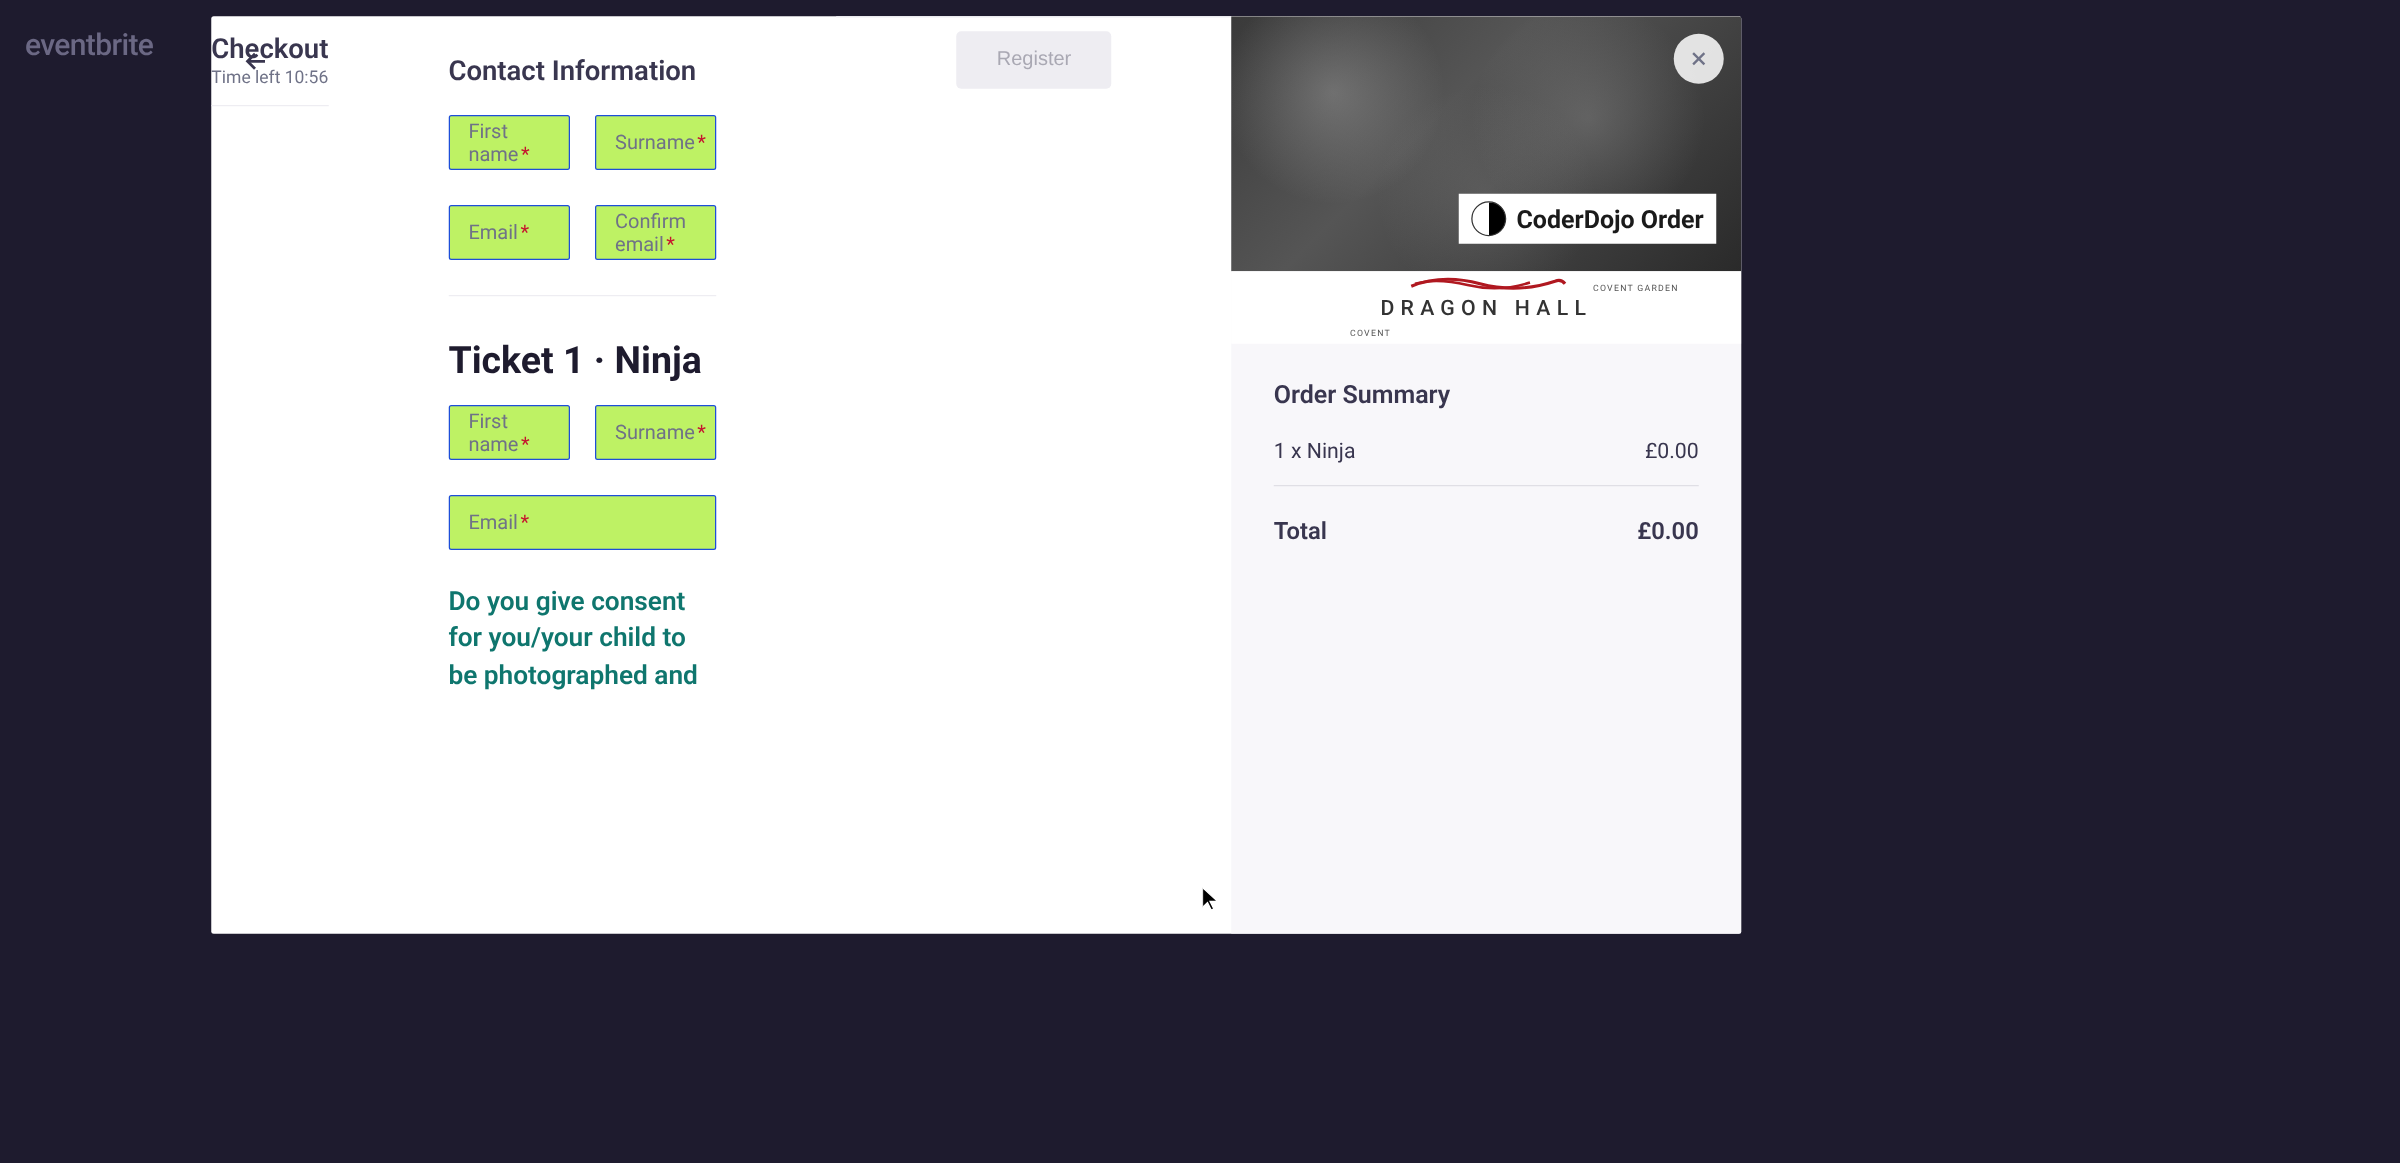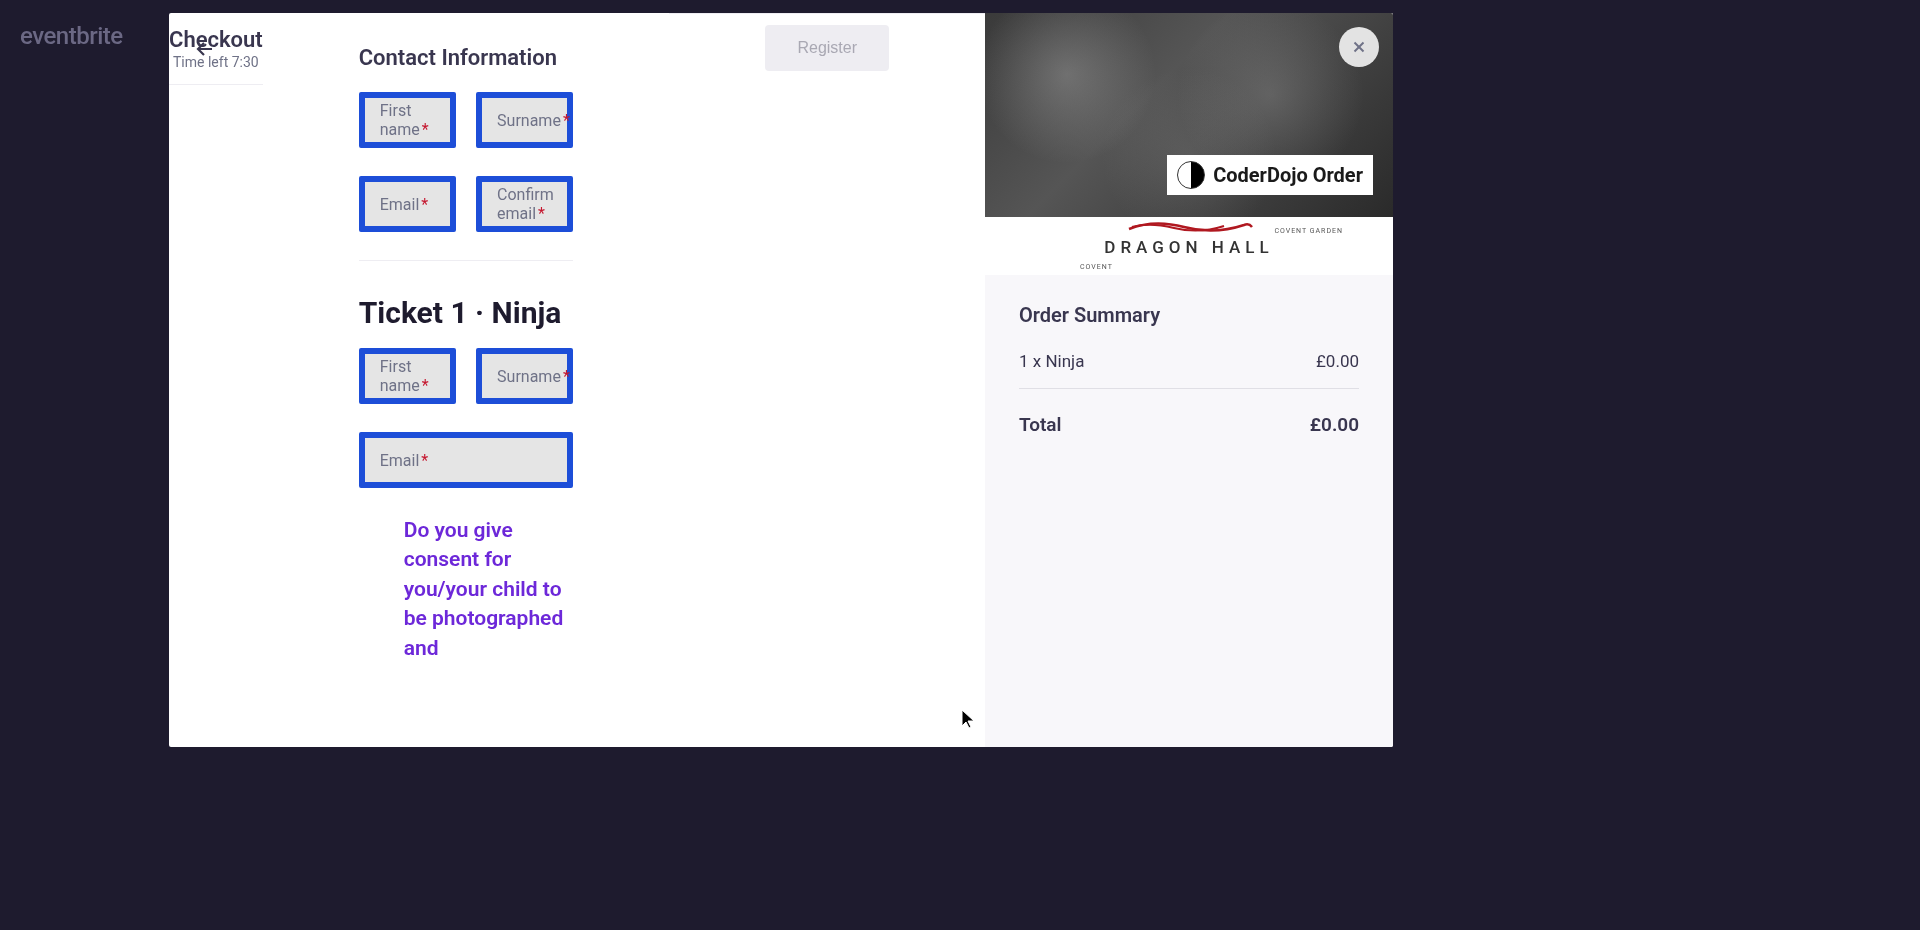--- a/index.html
+++ b/index.html
@@ -89,24 +89,24 @@
     }
     .row2 {
       display: flex;
       gap: 20px;
       margin-bottom: 28px;
     }
     .row1 { margin-bottom: 28px; }
     .field {
       flex: 1;
       position: relative;
-      height: 56px;
-      border: 6px solid #1d4ed8;
+      height: 44px;
+      border: 1px solid #1d4ed8;
       border-radius: 2px;
-      background: #e5e5e5;
+      background: #bef264;
     }
     .field-label {
       position: absolute;
       left: 15px;
       top: 50%;
       transform: translateY(-50%);
       font-size: 16px;
       color: #6f7287;
       pointer-events: none;
     }
@@ -122,23 +122,22 @@
       color: #39364f;
     }
     .divider {
       border: none;
       border-top: 1px solid #eeedf2;
       margin: 8px 0 34px 0;
     }
     .consent-text {
       font-size: 21px;
       font-weight: 600;
-      color: #6d28d9;
+      color: #0f766e;
       line-height: 1.4;
-      margin-left: 45px;
     }
     .footer {
       height: 68px;
       border-top: 1px solid #eeedf2;
       display: flex;
       align-items: center;
       justify-content: flex-end;
       padding: 0 96px;
       flex-shrink: 0;
       background: #fff;
@@ -288,21 +287,21 @@
   <div class="left-panel">
     <div class="header">
       <div class="back-btn">
         <svg width="24" height="24" viewBox="0 0 24 24" fill="none" stroke="currentColor" stroke-width="2.2">
             <path d="M19 12H5"></path>
             <path d="M11 18l-6-6 6-6"></path>
           </svg>
       </div>
       <div class="header-center">
         <div class="header-title">Checkout</div>
-        <div class="header-sub">Time left 7:30</div>
+        <div class="header-sub">Time left 10:56</div>
       </div>
     </div>
 
     <div class="form-scroll">
       <div class="section-title">Contact Information</div>
 
       <div class="row2">
         <div class="field">
           <span class="field-label"><span>First name</span><span class="req">*</span></span>
           <input type="text" style="">

